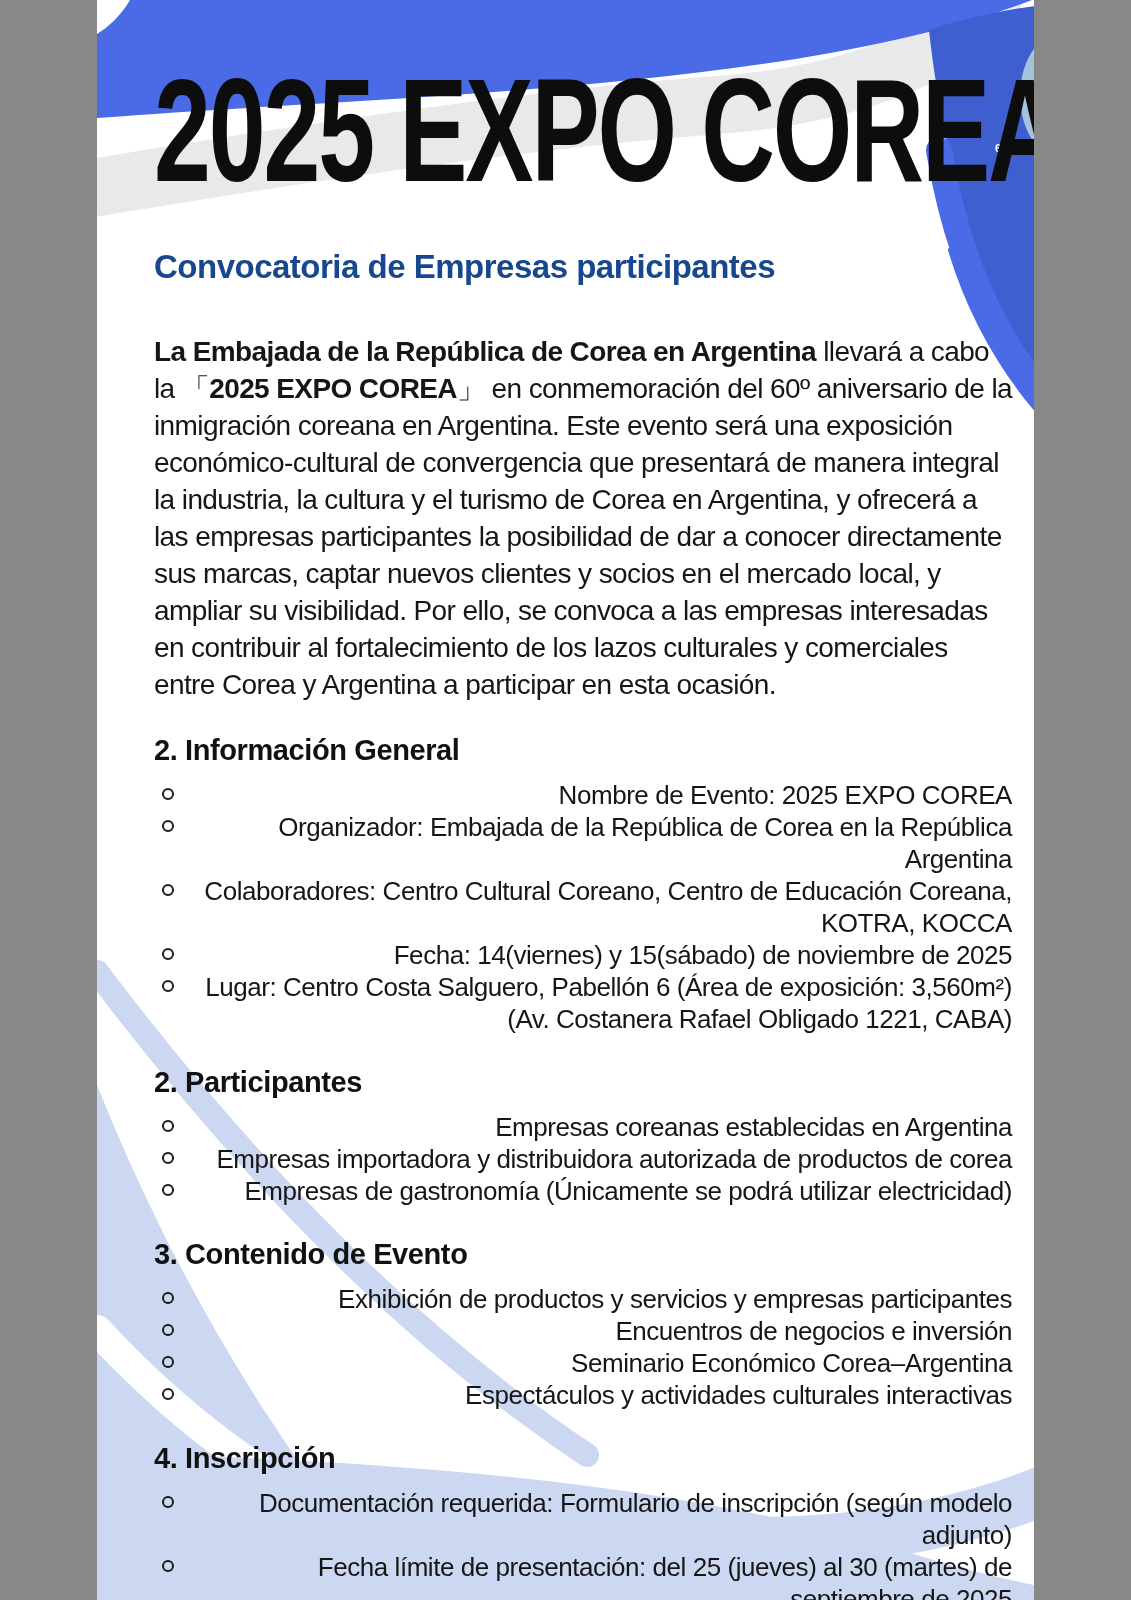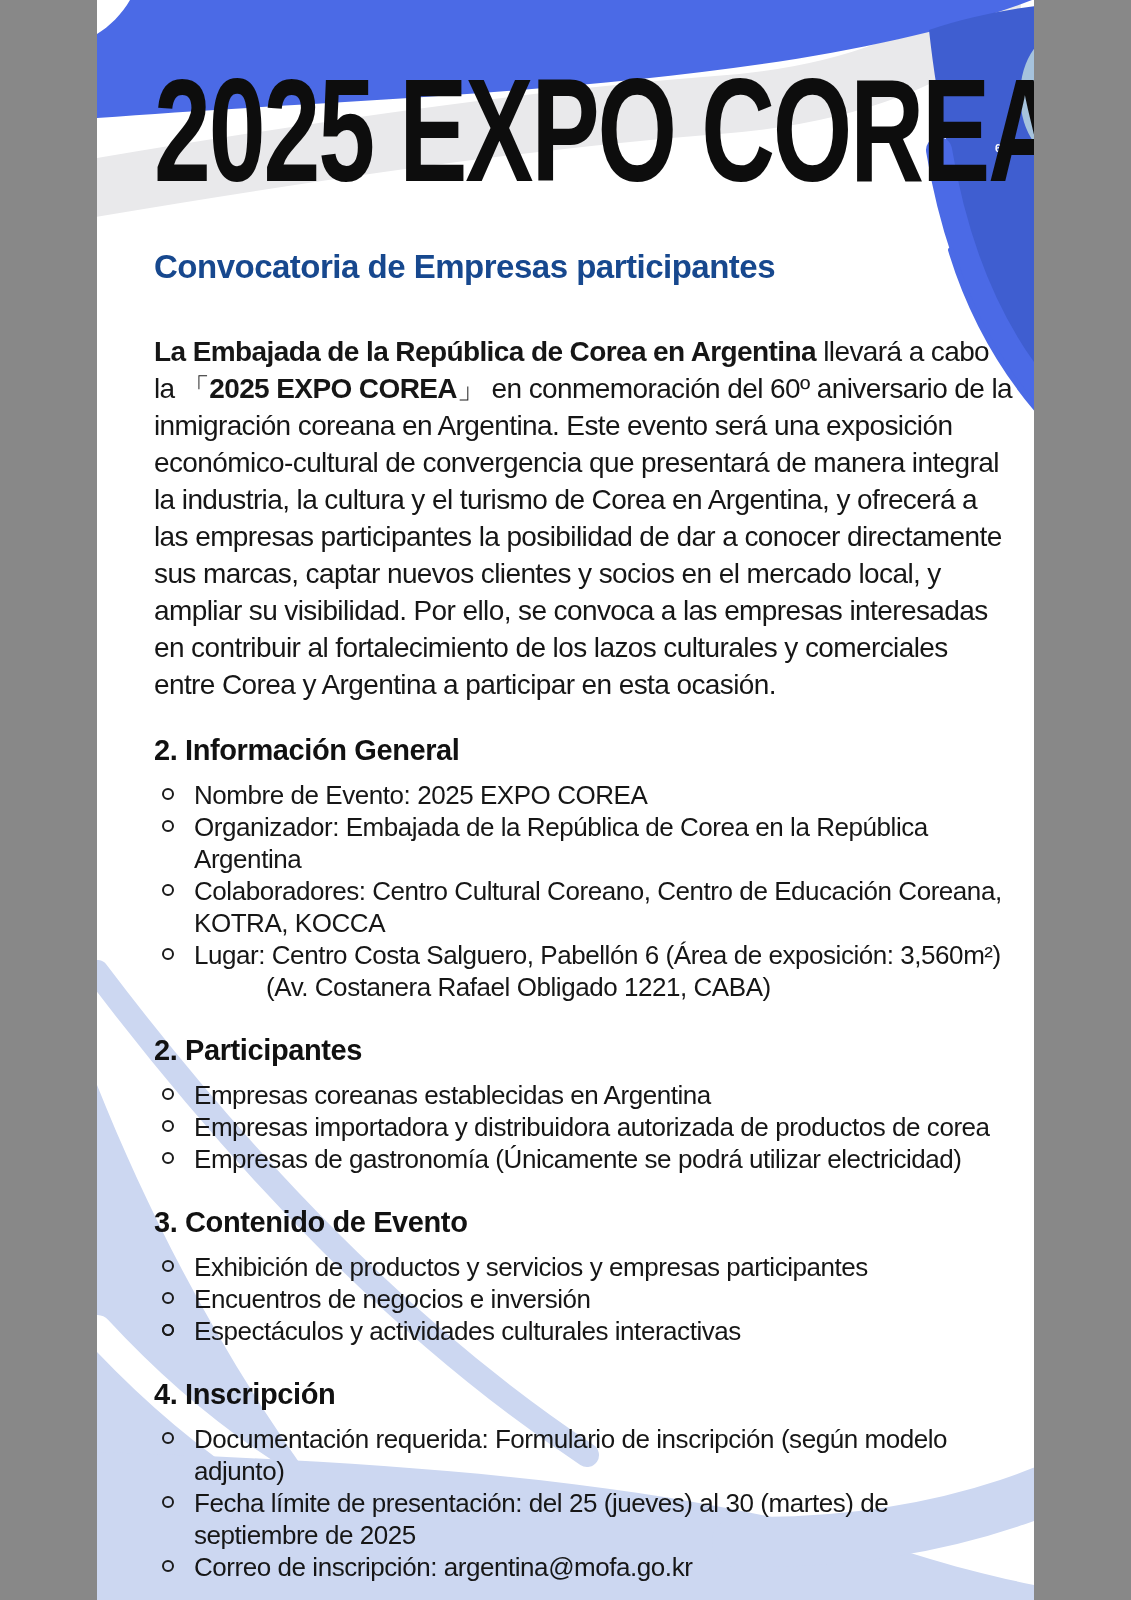--- a/index.html
+++ b/index.html
@@ -22,21 +22,21 @@
   }
   .intro{
     margin:40px 0 0 0;font-size:28px;line-height:37px;letter-spacing:-0.6px;
     color:#161616;
   }
   .intro b{letter-spacing:-0.6px;}
   h3.sec{
     margin:30px 0 0 0;font-size:29px;line-height:34px;font-weight:bold;
     color:#111;letter-spacing:-0.4px;
   }
-  ul.blist{list-style:none;margin:12px 0 0 0;padding:0;}
+  ul.blist{list-style:none;margin:12px 0 0 0;padding:0;text-align:right;}
   ul.blist li{
     position:relative;padding:0 0 0 40px;font-size:26px;line-height:32px;
     letter-spacing:-0.45px;color:#161616;
   }
   ul.blist li .ring{
     position:absolute;left:8px;top:9px;width:12px;height:12px;
     border:2.5px solid #1b1b1b;border-radius:50%;box-sizing:border-box;
   }
   .subline{padding-left:112px !important;}
   .results{margin:30px 0 0 0;font-size:27px;line-height:33px;letter-spacing:-0.45px;color:#151515;}
@@ -96,36 +96,37 @@
 
     <h2 class="subtitle">Convocatoria de Empresas participantes</h2>
 
     <p class="intro"><b>La Embajada de la República de Corea en Argentina</b><span> llevará a cabo la </span><span>「</span><b>2025 EXPO COREA</b><span>」</span><span> en conmemoración del 60º aniversario de la inmigración coreana en Argentina. Este evento será una exposición económico-cultural de convergencia que presentará de manera integral la industria, la cultura y el turismo de Corea en Argentina, y ofrecerá a las empresas participantes la posibilidad de dar a conocer directamente sus marcas, captar nuevos clientes y socios en el mercado local, y ampliar su visibilidad. Por ello, se convoca a las empresas interesadas en contribuir al fortalecimiento de los lazos culturales y comerciales entre Corea y Argentina a participar en esta ocasión.</span></p>
 
     <h3 class="sec">2. Información General</h3>
     <ul class="blist">
       <li><span class="ring"></span><span>Nombre de Evento: 2025 EXPO COREA</span></li>
       <li><span class="ring"></span><span>Organizador: Embajada de la República de Corea en la República Argentina</span></li>
       <li><span class="ring"></span><span>Colaboradores: Centro Cultural Coreano, Centro de Educación Coreana, KOTRA,  KOCCA</span></li>
+      <li><span class="ring"></span><span>Fecha: 14(viernes) y 15(sábado) de noviembre de 2025</span></li>
       <li><span class="ring"></span><span>Lugar: Centro Costa Salguero, Pabellón 6  (Área de exposición: 3,560m²)</span></li>
       <li class="subline"><span>(Av. Costanera Rafael Obligado 1221, CABA)</span></li>
     </ul>
 
     <h3 class="sec">2. Participantes</h3>
     <ul class="blist">
       <li><span class="ring"></span><span>Empresas coreanas establecidas en Argentina</span></li>
       <li><span class="ring"></span><span>Empresas importadora y distribuidora autorizada de productos de corea</span></li>
       <li><span class="ring"></span><span>Empresas de gastronomía (Únicamente se podrá utilizar electricidad)</span></li>
     </ul>
 
     <h3 class="sec">3. Contenido de Evento</h3>
     <ul class="blist">
       <li><span class="ring"></span><span>Exhibición de productos y servicios y empresas participantes</span></li>
       <li><span class="ring"></span><span>Encuentros de negocios e inversión</span></li>
-      <li><span class="ring"></span></li>
+      <li><span class="ring"></span><span>Seminario Económico Corea–Argentina</span></li>
       <li><span class="ring"></span><span>Espectáculos y actividades culturales interactivas</span></li>
     </ul>
 
     <h3 class="sec">4. Inscripción</h3>
     <ul class="blist">
       <li><span class="ring"></span><span>Documentación requerida: Formulario de inscripción (según modelo adjunto)</span></li>
       <li><span class="ring"></span><span>Fecha límite de presentación: del 25 (jueves) al 30 (martes) de septiembre de 2025</span></li>
       <li><span class="ring"></span><span>Correo de inscripción: argentina@mofa.go.kr</span></li>
     </ul>
 

